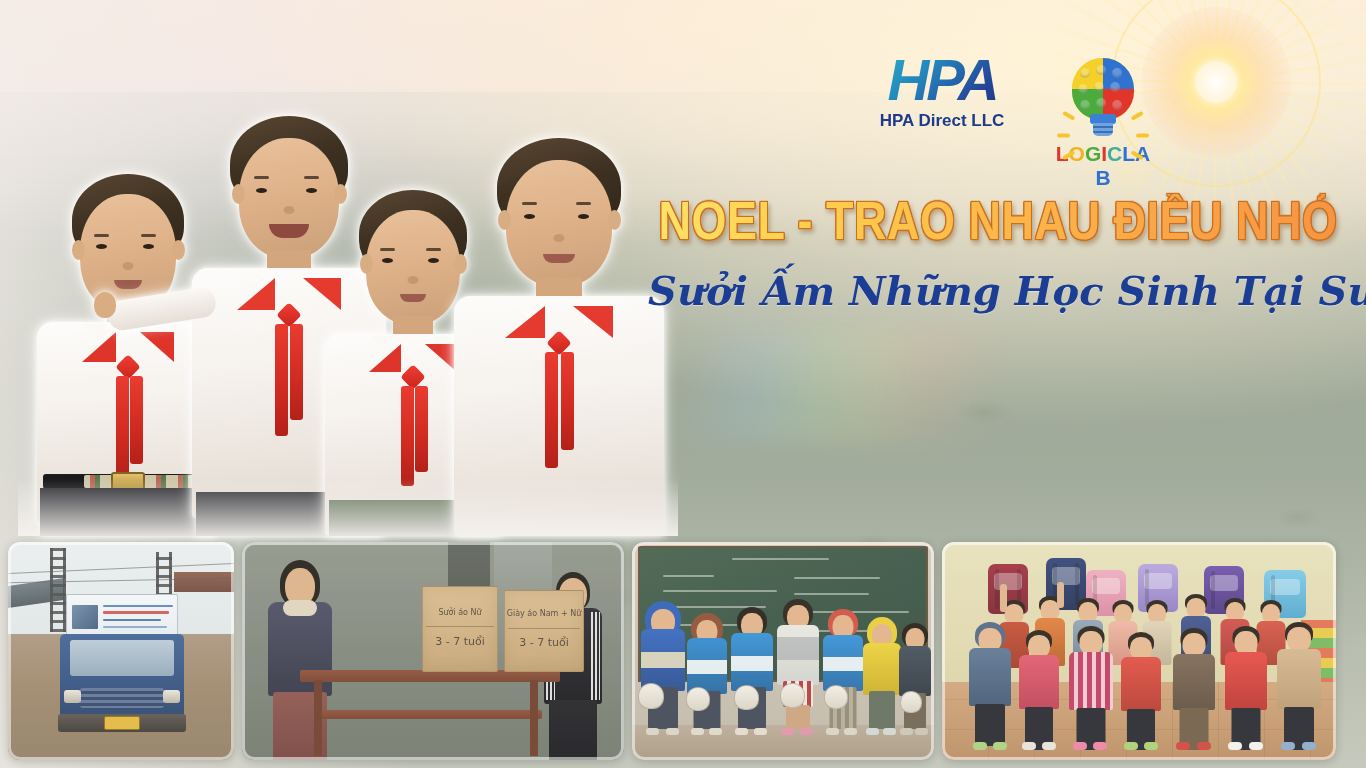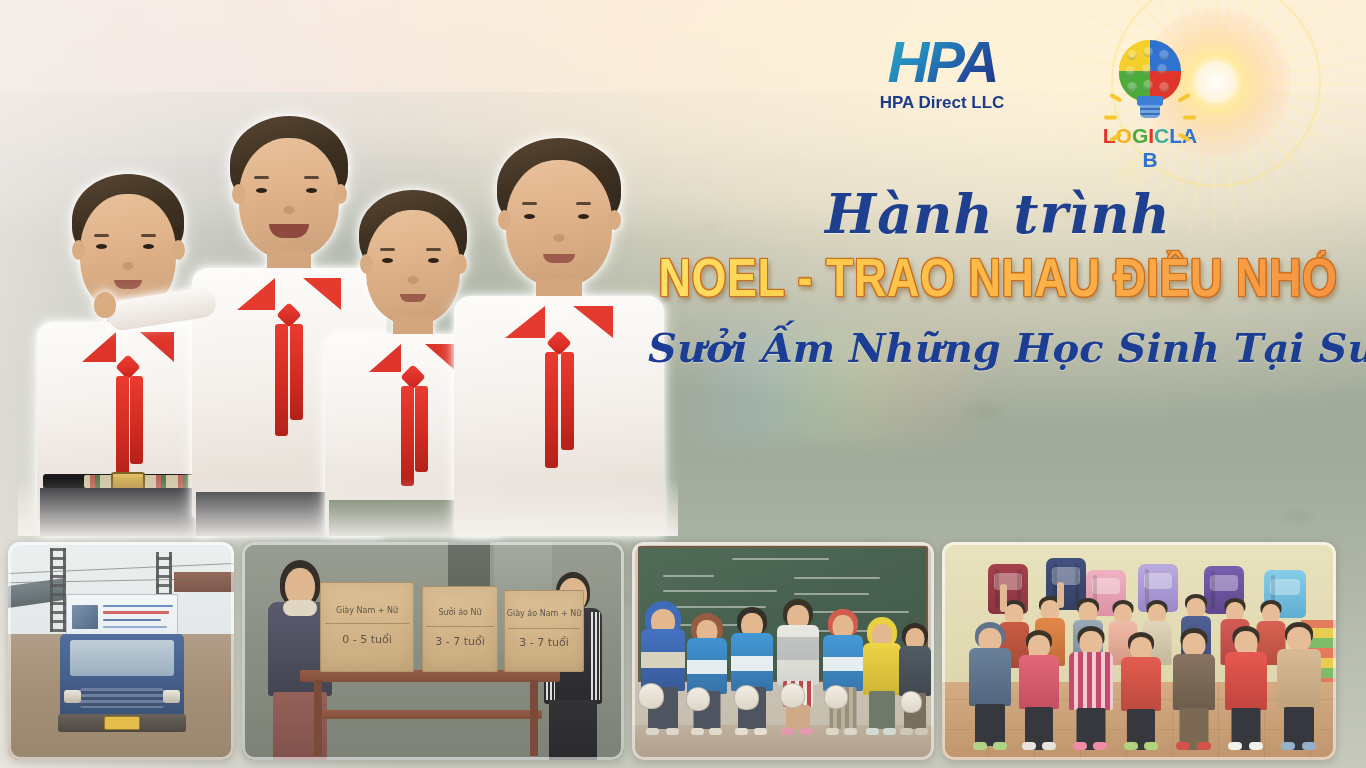--- a/index.html
+++ b/index.html
@@ -271,22 +271,22 @@
     font-weight:700;
     color:#1c3d94;
     letter-spacing:0px;
     line-height:1.1;
     text-shadow:0 1px 0 rgba(255,255,255,.4);
     white-space:nowrap;
   }
 
   
   .logos {
-    position:absolute; left:862px; top:34px;
-    display:flex; align-items:flex-start; gap:74px;
+    position:absolute; left:862px; top:52px;
+    display:flex; align-items:flex-start; gap:27px;
   }
   .logo-hpa { text-align:center; width:160px; }
   .logo-hpa .mark {
     font-family:"Liberation Sans", sans-serif;
     font-size:58px; font-weight:700; line-height:.95;
     letter-spacing:-3px;
     background:linear-gradient(135deg,#2fb8c6 0%, #2487bd 38%, #23479a 72%, #1e2f7a 100%);
     -webkit-background-clip:text; background-clip:text; color:transparent;
     font-style:italic;
   }
@@ -668,21 +668,20 @@
           </div>
         </div>
         <div class="bulb-neck"></div>
         <div class="bulb-base"></div>
       </div>
       <div class="ll-word" id="ll-letters"><span style="color: rgb(224, 53, 43);">L</span><span style="color: rgb(240, 179, 30);">O</span><span style="color: rgb(75, 171, 60);">G</span><span style="color: rgb(224, 53, 43);">I</span><span style="color: rgb(63, 174, 154);">C</span><span style="color: rgb(47, 114, 208);">L</span><span style="color: rgb(47, 114, 208);">A</span><span style="color: rgb(47, 114, 208);">B</span></div>
     </div>
   </div>
 
   <div class="title-block">
-    <div class="title-script-top">Hành trình</div>
     <div class="title-main">NOEL - TRAO NHAU ĐIỀU NHỎ</div>
     <div class="title-script-bottom">Sưởi Ấm Những Học Sinh Tại Suối Tọ</div>
   </div>
 
   <div class="strip">
 
     <div class="photo p1">
       <div class="ph-sky"></div>
       <div class="ph-ground"></div>
       <div class="house-roof" style="left:0;top:40px;width:56px;height:22px;transform:skewY(-8deg);"></div>
@@ -728,25 +727,20 @@
         <div class="stripe3" style="left:6px;top:40px;height:88px;"></div>
         <div class="stripe3" style="right:6px;top:40px;height:88px;"></div>
         <div class="p-legs" style="top:128px;width:48px;height:80px;background:linear-gradient(180deg,#1c1c21,#101014);"></div>
       </div>
 
       <div class="rm-table" style="left:58px;top:128px;width:260px;height:12px;"></div>
       <div class="rm-table" style="left:72px;top:168px;width:228px;height:9px;"></div>
       <div class="rm-tableleg" style="left:72px;top:138px;width:8px;height:76px;"></div>
       <div class="rm-tableleg" style="left:288px;top:138px;width:8px;height:76px;"></div>
 
-      <div class="box" style="left:78px;top:40px;width:94px;height:90px;">
-        <div class="seam" style="top:46%"></div>
-        <div class="hw" style="top:27%">Giày Nam + Nữ</div>
-        <div class="hw big" style="top:58%">0 - 5 tuổi</div>
-      </div>
       <div class="box" style="left:180px;top:44px;width:76px;height:86px;">
         <div class="seam" style="top:46%"></div>
         <div class="hw" style="top:26%">Sưởi áo Nữ</div>
         <div class="hw big" style="top:58%">3 - 7 tuổi</div>
       </div>
       <div class="box" style="left:262px;top:48px;width:80px;height:82px;">
         <div class="seam" style="top:46%"></div>
         <div class="hw" style="top:24%">Giày áo Nam + Nữ</div>
         <div class="hw big" style="top:58%">3 - 7 tuổi</div>
       </div>

